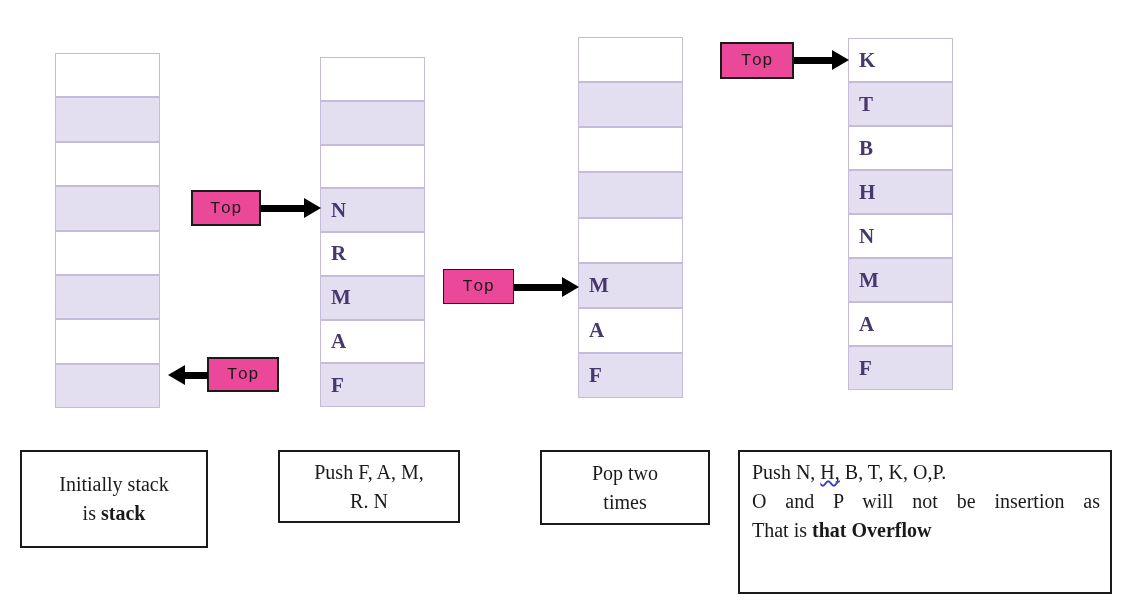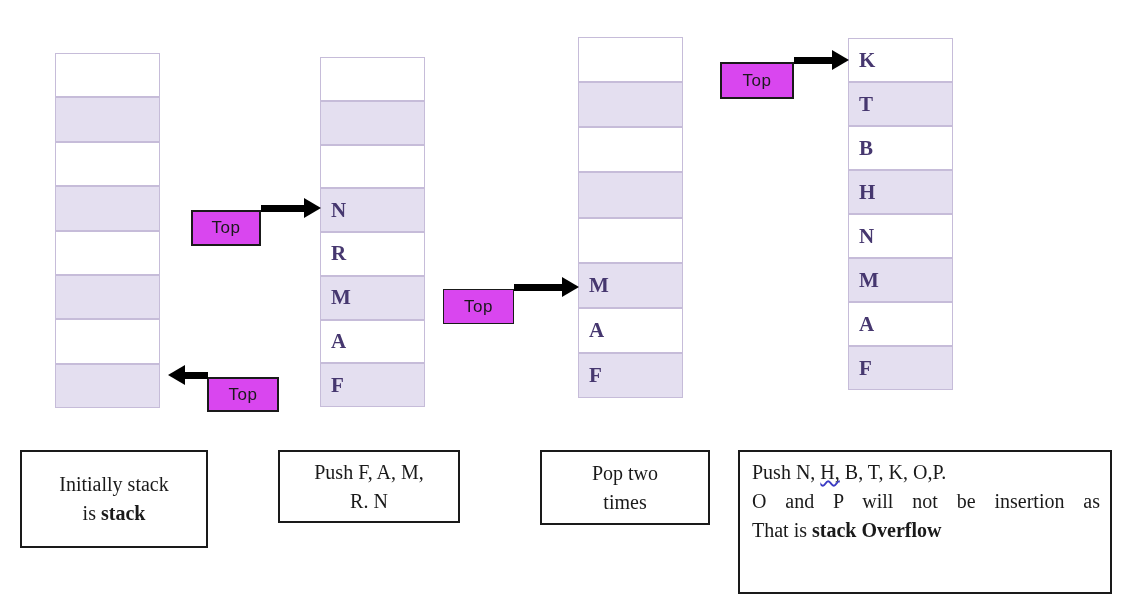--- a/index.html
+++ b/index.html
@@ -26,30 +26,29 @@
     padding-left:10px;
     line-height:1;
   }
   .cell.white{background:#ffffff;}
   .cell.fill{background:#e4dff0;}
 
   
   .topbox{
     position:absolute;
     box-sizing:border-box;
-    background:#d946ef;
+    background:#ec4899;
     border:2px solid #1a1a1a;
     display:flex;
     align-items:center;
     justify-content:center;
-    font-family:Liberation Sans, sans-serif;
+    font-family:Liberation Mono, monospace;
     font-size:17px;
     color:#1a1a1a;
     letter-spacing:.5px;
-    margin-top:20px;
   }
   .topbox.thin{border-width:1.5px;}
 
   
   .arrow{position:absolute;}
   .arrow .shaft{position:absolute;background:#000;height:7px;top:50%;margin-top:-3.5px;}
   .arrow .head{position:absolute;width:0;height:0;top:50%;margin-top:-10px;
                border-top:10px solid transparent;border-bottom:10px solid transparent;}
   .arrow.right .head{border-left:17px solid #000;right:0;}
   .arrow.right .shaft{left:0;right:15px;}
@@ -181,16 +180,16 @@
   </div>
 
   <div class="caption centered" id="caption-3" style="left:540px;top:450px;width:170px;height:75px;">
     <span class="ln">Pop two</span>
     <span class="ln">times</span>
   </div>
 
   <div class="caption left" id="caption-4" style="left:738px;top:450px;width:374px;height:144px;">
     <span class="ln"><span>Push N, </span><span class="misspell">H,</span><span> B, T, K, O,P.</span></span>
     <span class="just">O and P will not be insertion as</span>
-    <span class="ln"><span>That is </span><b>stack Overflow</b></span>
+    <span class="ln"><span>That is </span><b>that Overflow</b></span>
   </div>
 
 </div>
 
 </body></html>

